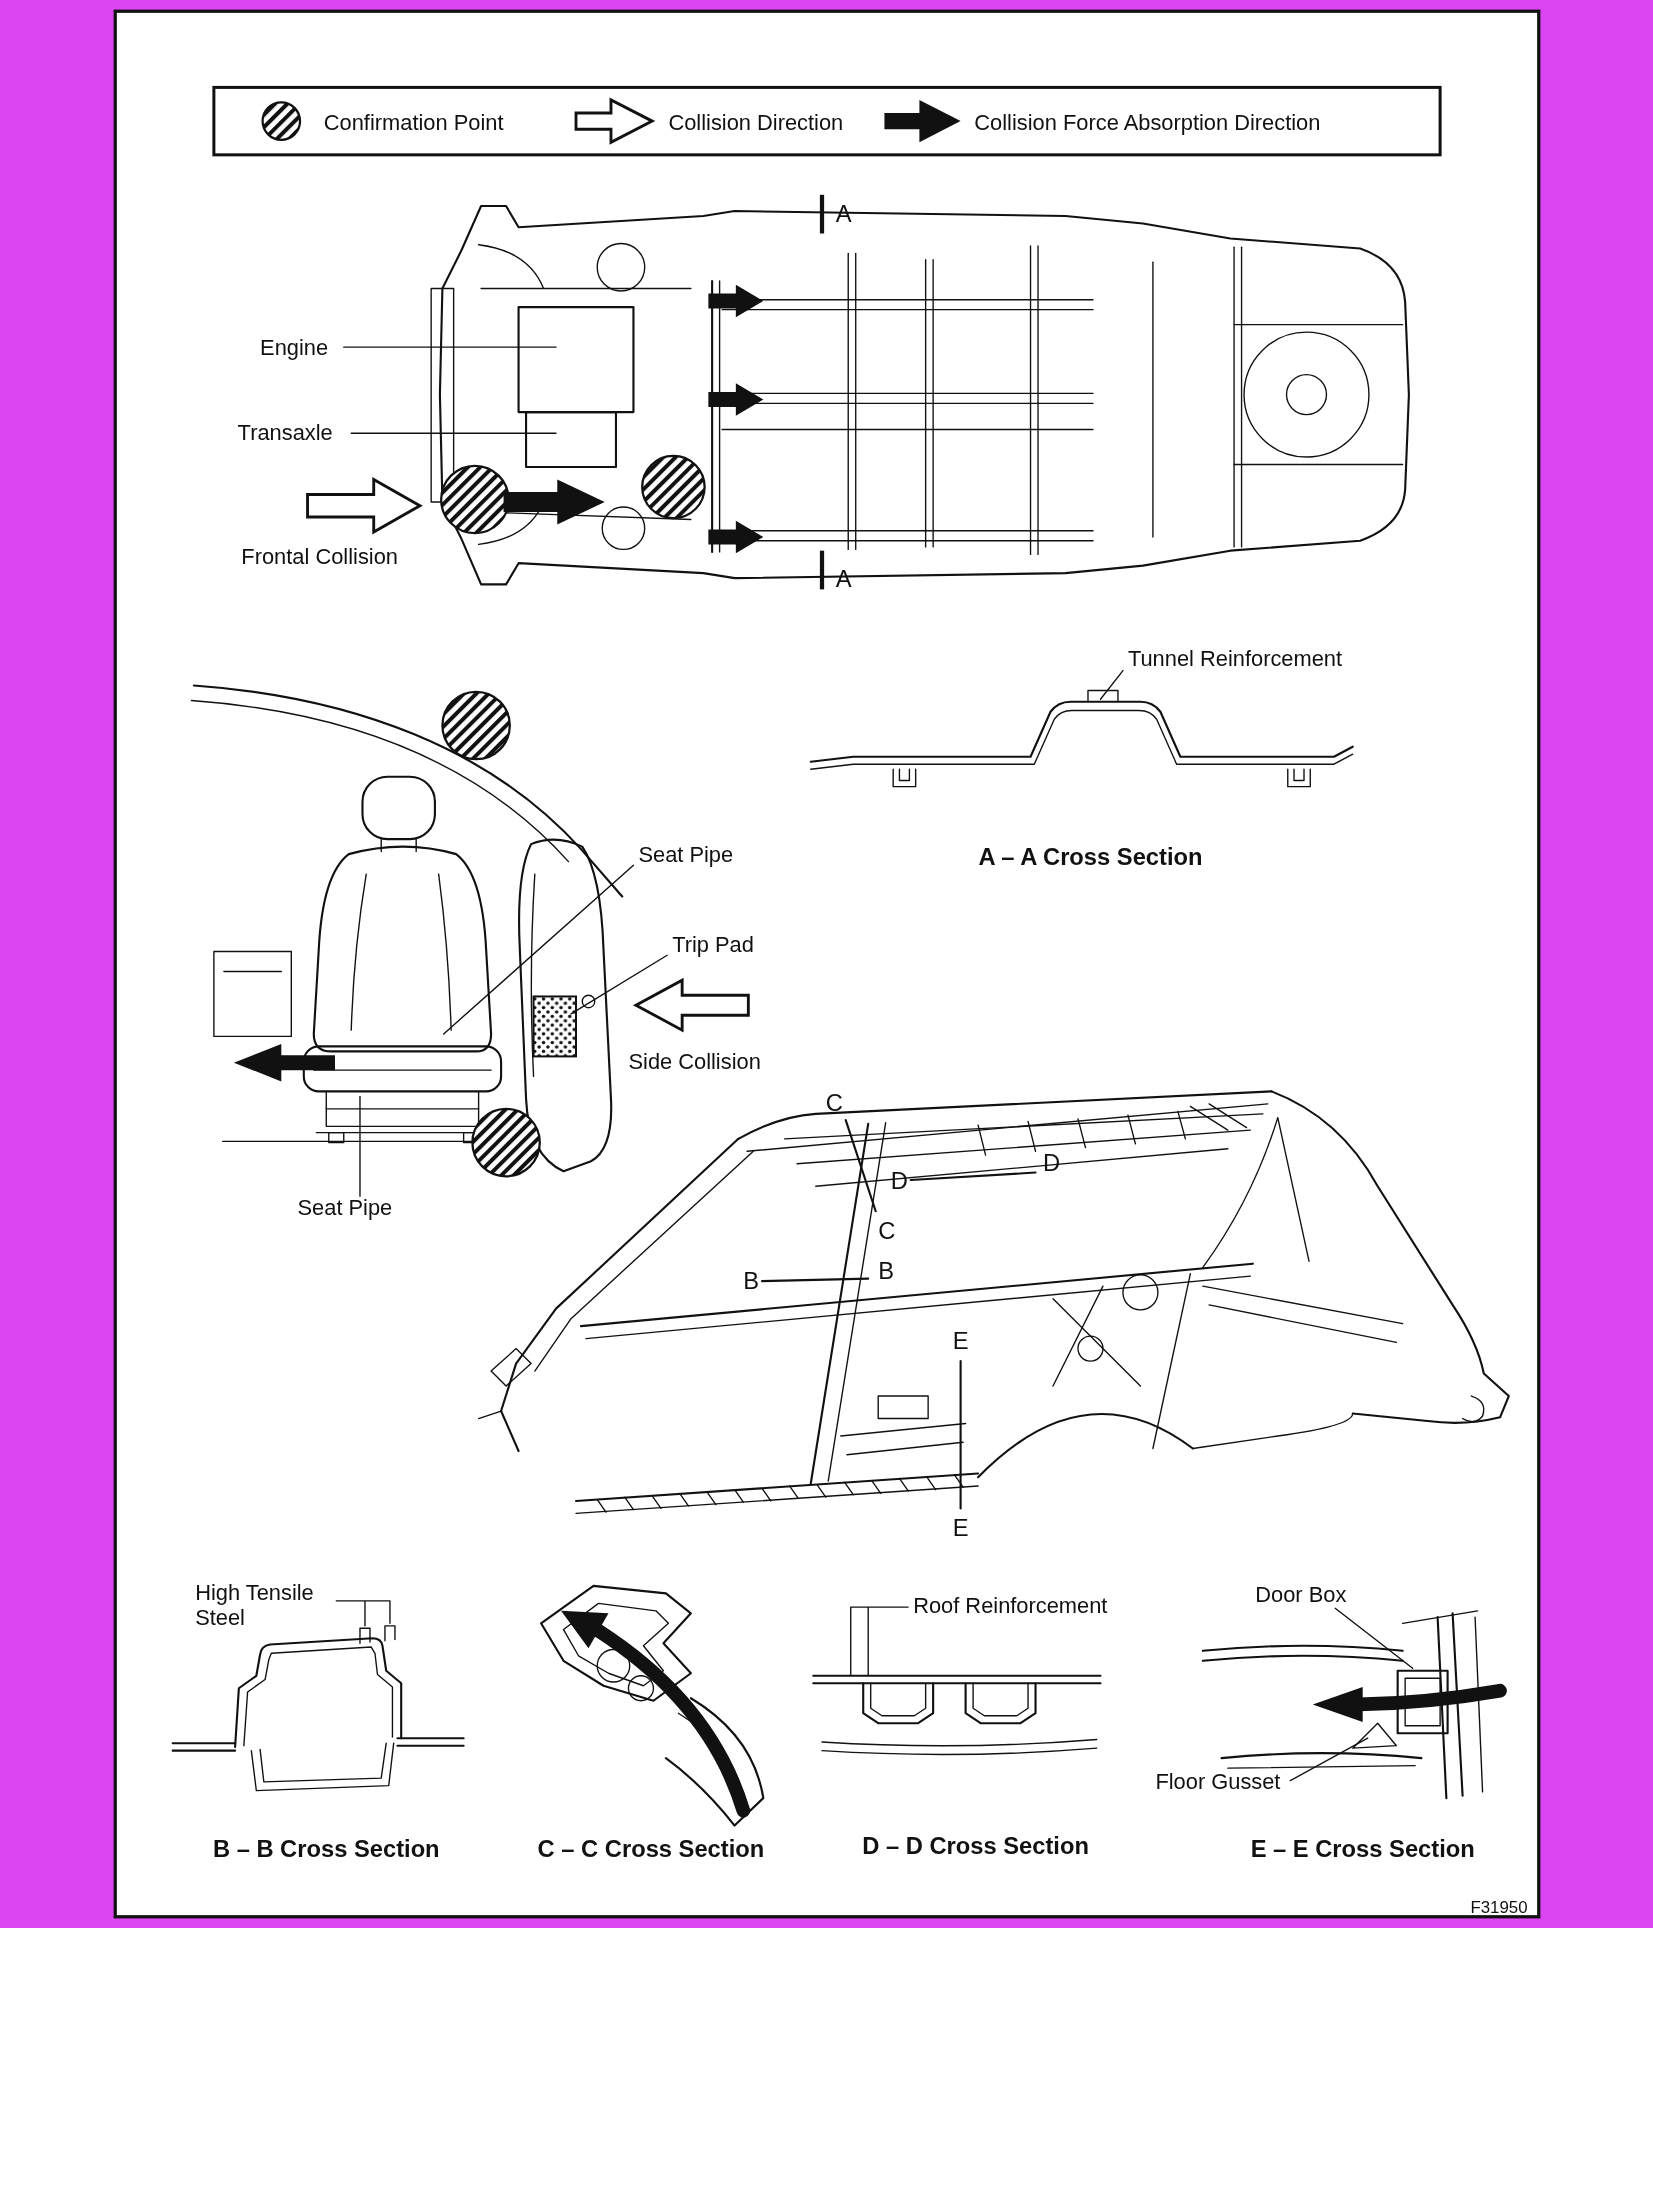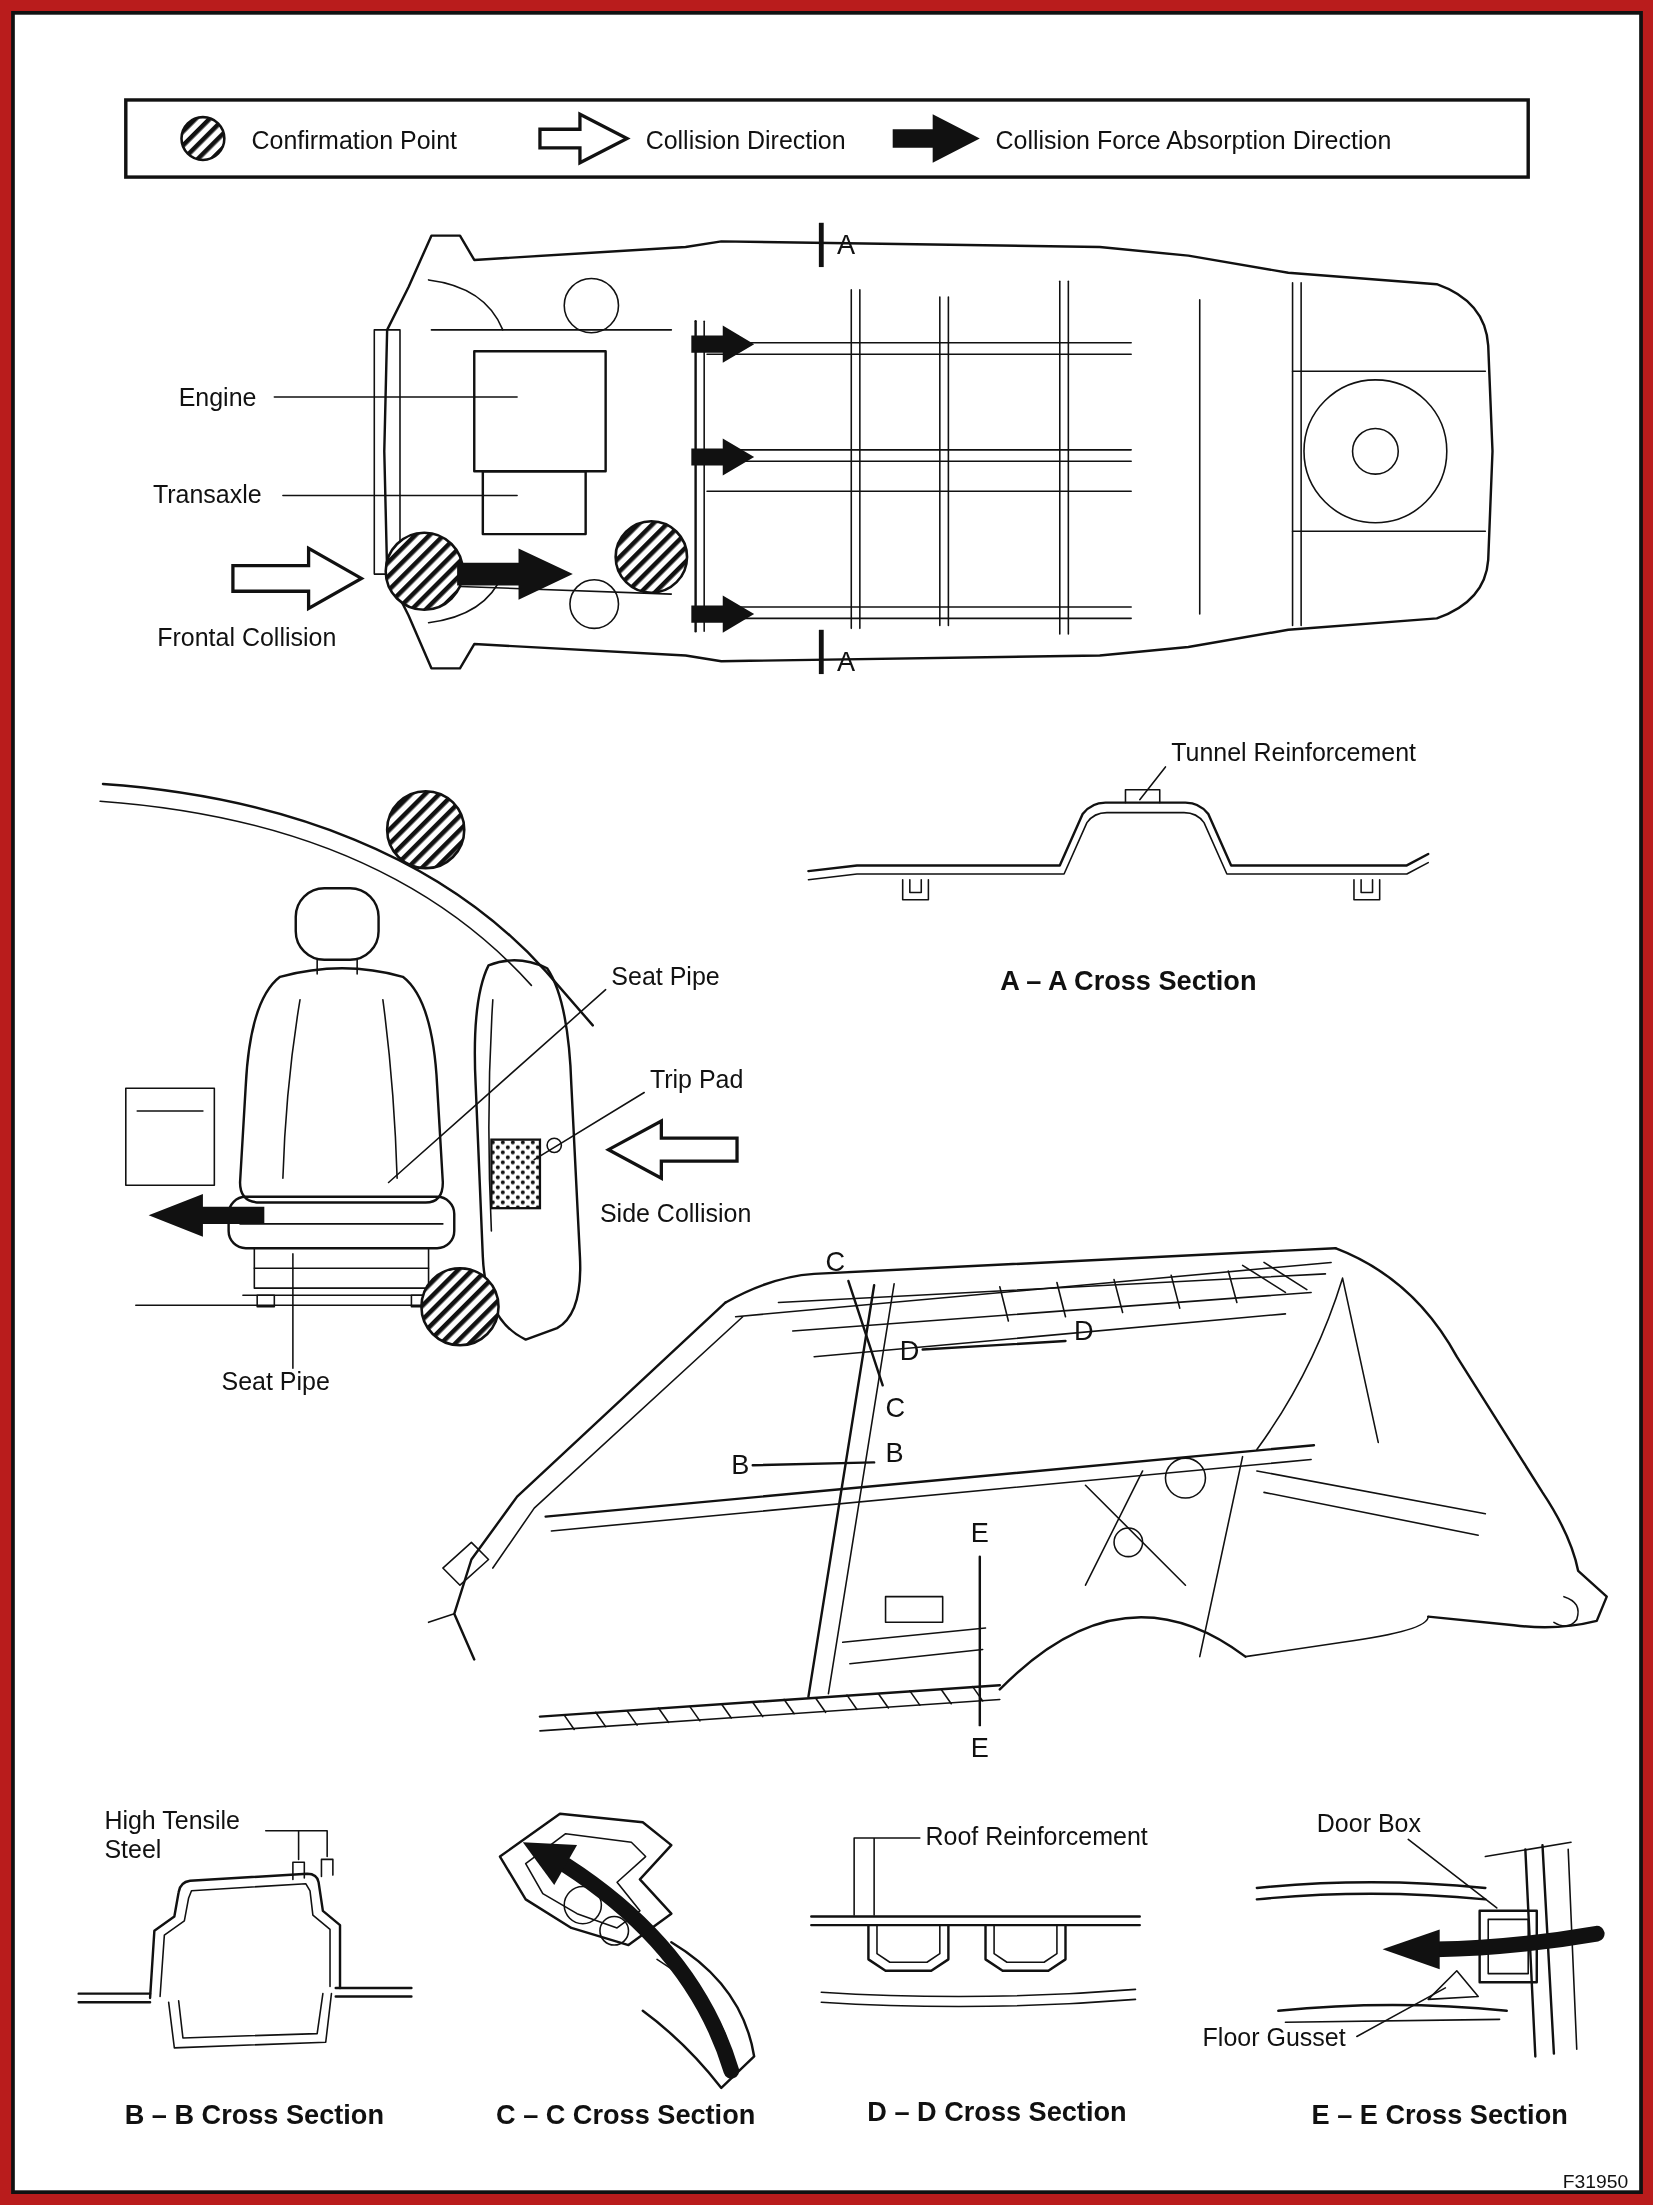--- a/index.html
+++ b/index.html
@@ -1,16 +1,16 @@
 <!DOCTYPE html>
 <html style="font-size:12.2px"><head>
 <meta charset="utf-8">
 <style>
   html,body { margin:0; padding:0; background:#ffffff; }
-  .page { position:relative; width:1654px; height:2205px; background:#b91c1c; overflow:hidden; }
+  .page { position:relative; width:1654px; height:1928px; background:#d946ef; overflow:hidden; }
   .page svg { position:absolute; left:0; top:0; width:100%; height:100%; }
   .lbl  { font:17.5px "Liberation Sans", sans-serif; fill:#111; }
   .cap  { font:bold 19px "Liberation Sans", sans-serif; fill:#111; }
   .mark { font:19px "Liberation Sans", sans-serif; fill:#111; }
   .fig  { font:13.5px "Liberation Sans", sans-serif; fill:#111; }
   .ln   { stroke:#111; fill:none; stroke-width:1.7; stroke-linecap:round; stroke-linejoin:round; }
   .ln2  { stroke:#111; fill:none; stroke-width:1.1; stroke-linecap:round; stroke-linejoin:round; }
   .thk  { stroke:#111; fill:none; stroke-width:3.4; }
   .solid{ fill:#111; stroke:none; }
   .oarr { fill:#ffffff; stroke:#111; stroke-width:2.3; stroke-linejoin:miter; }

